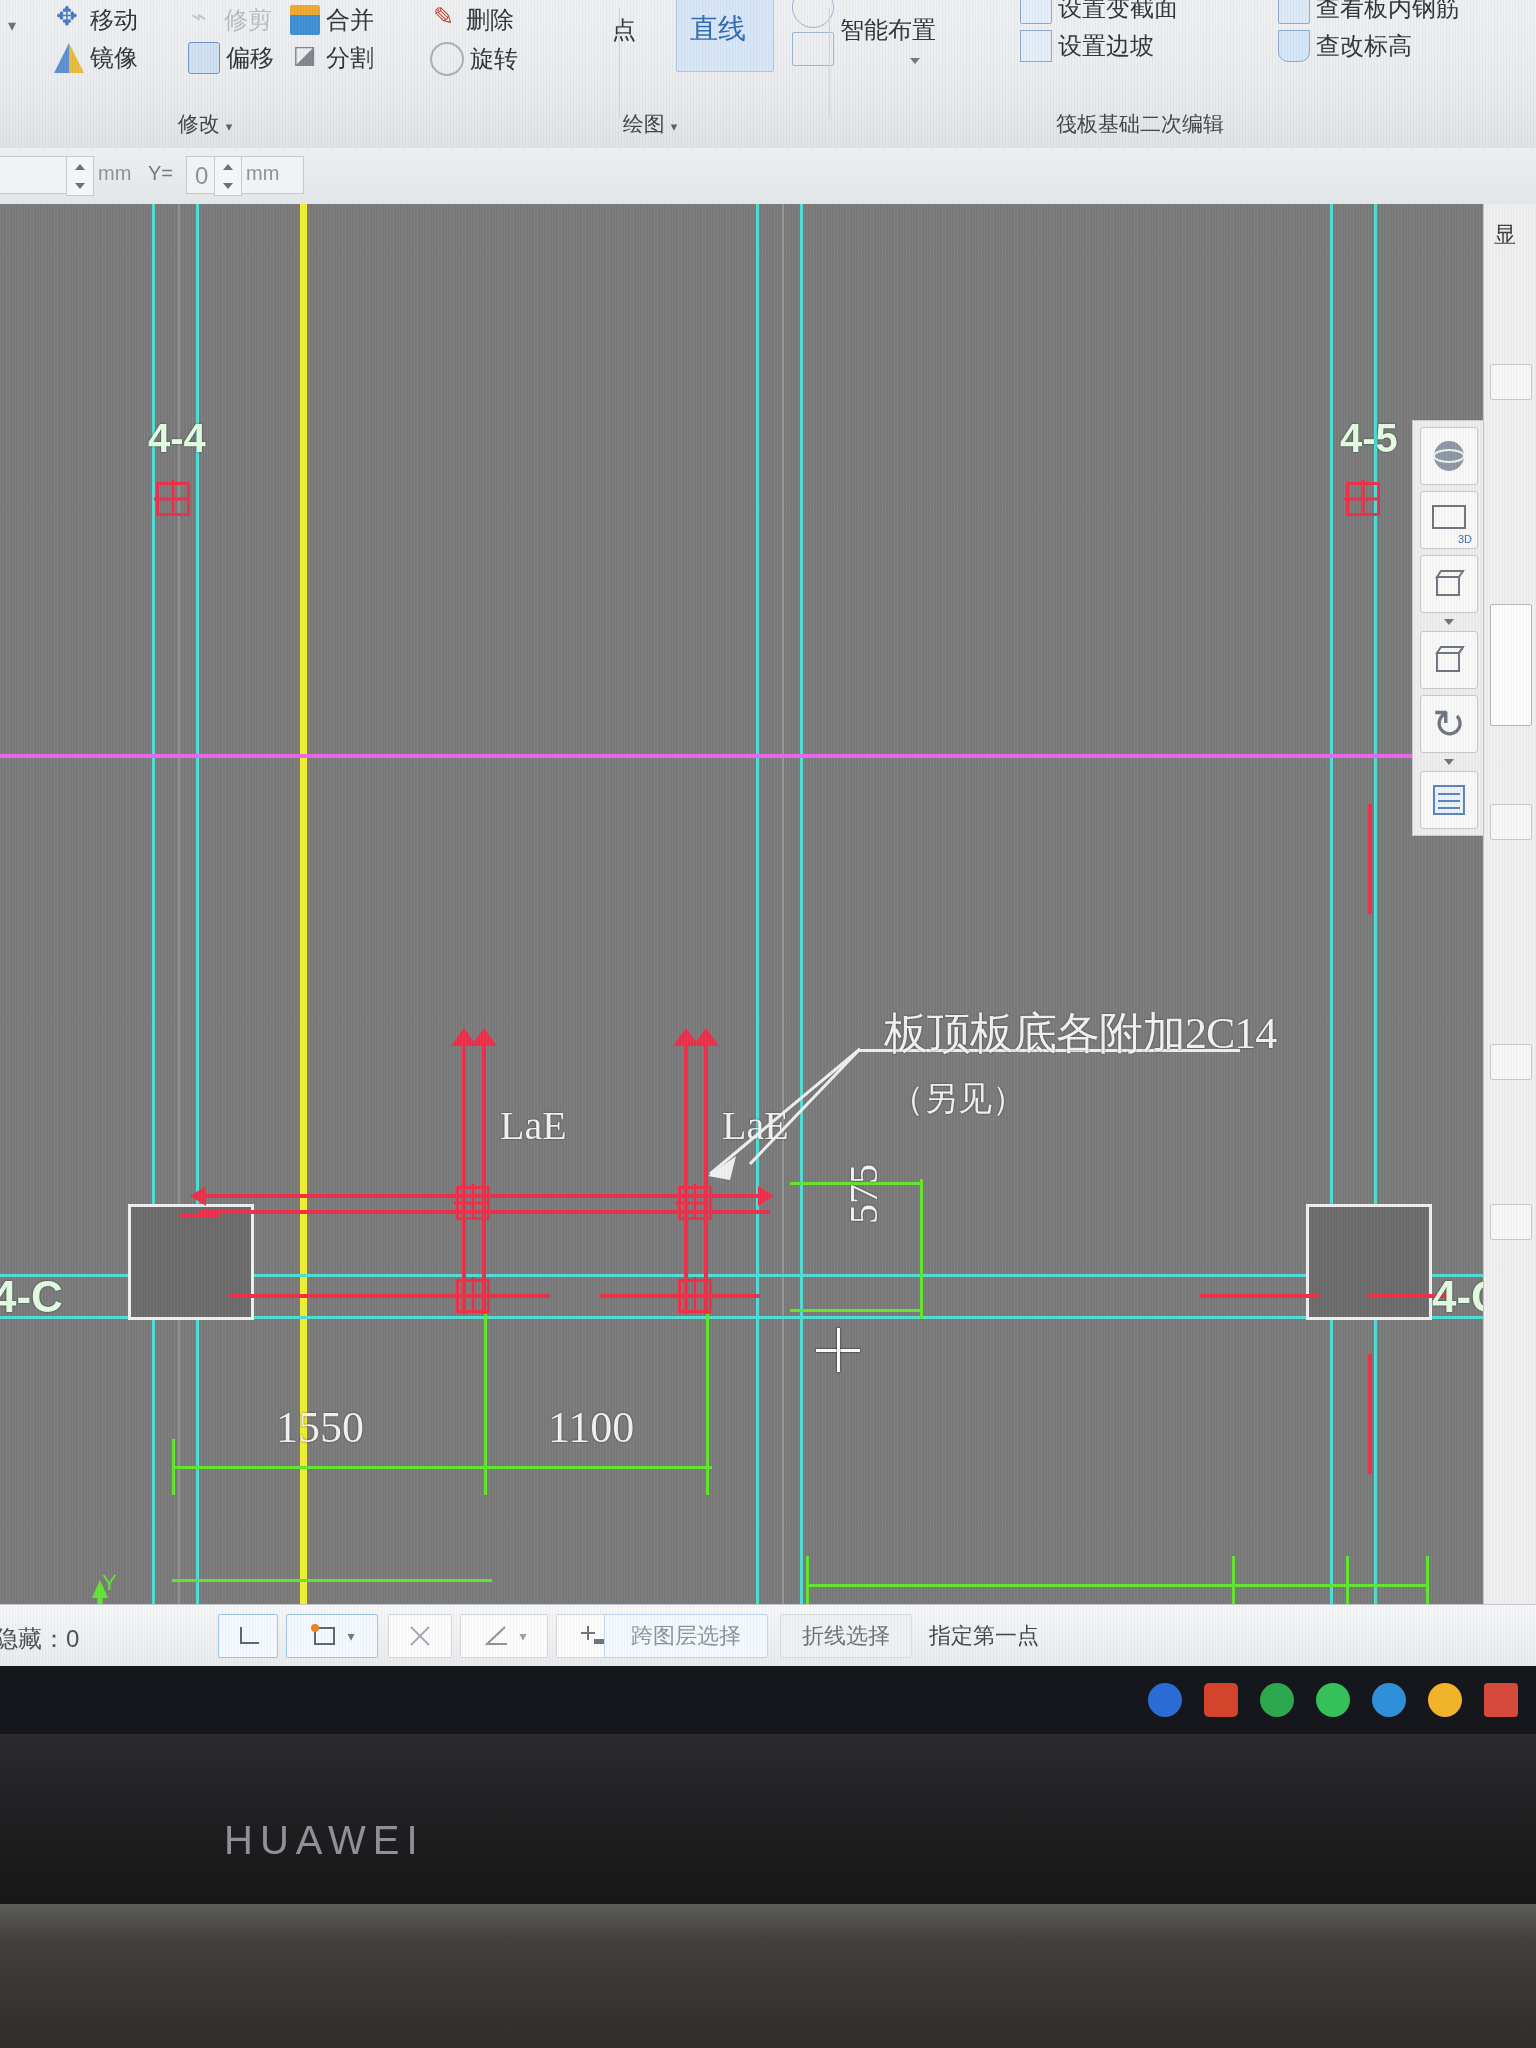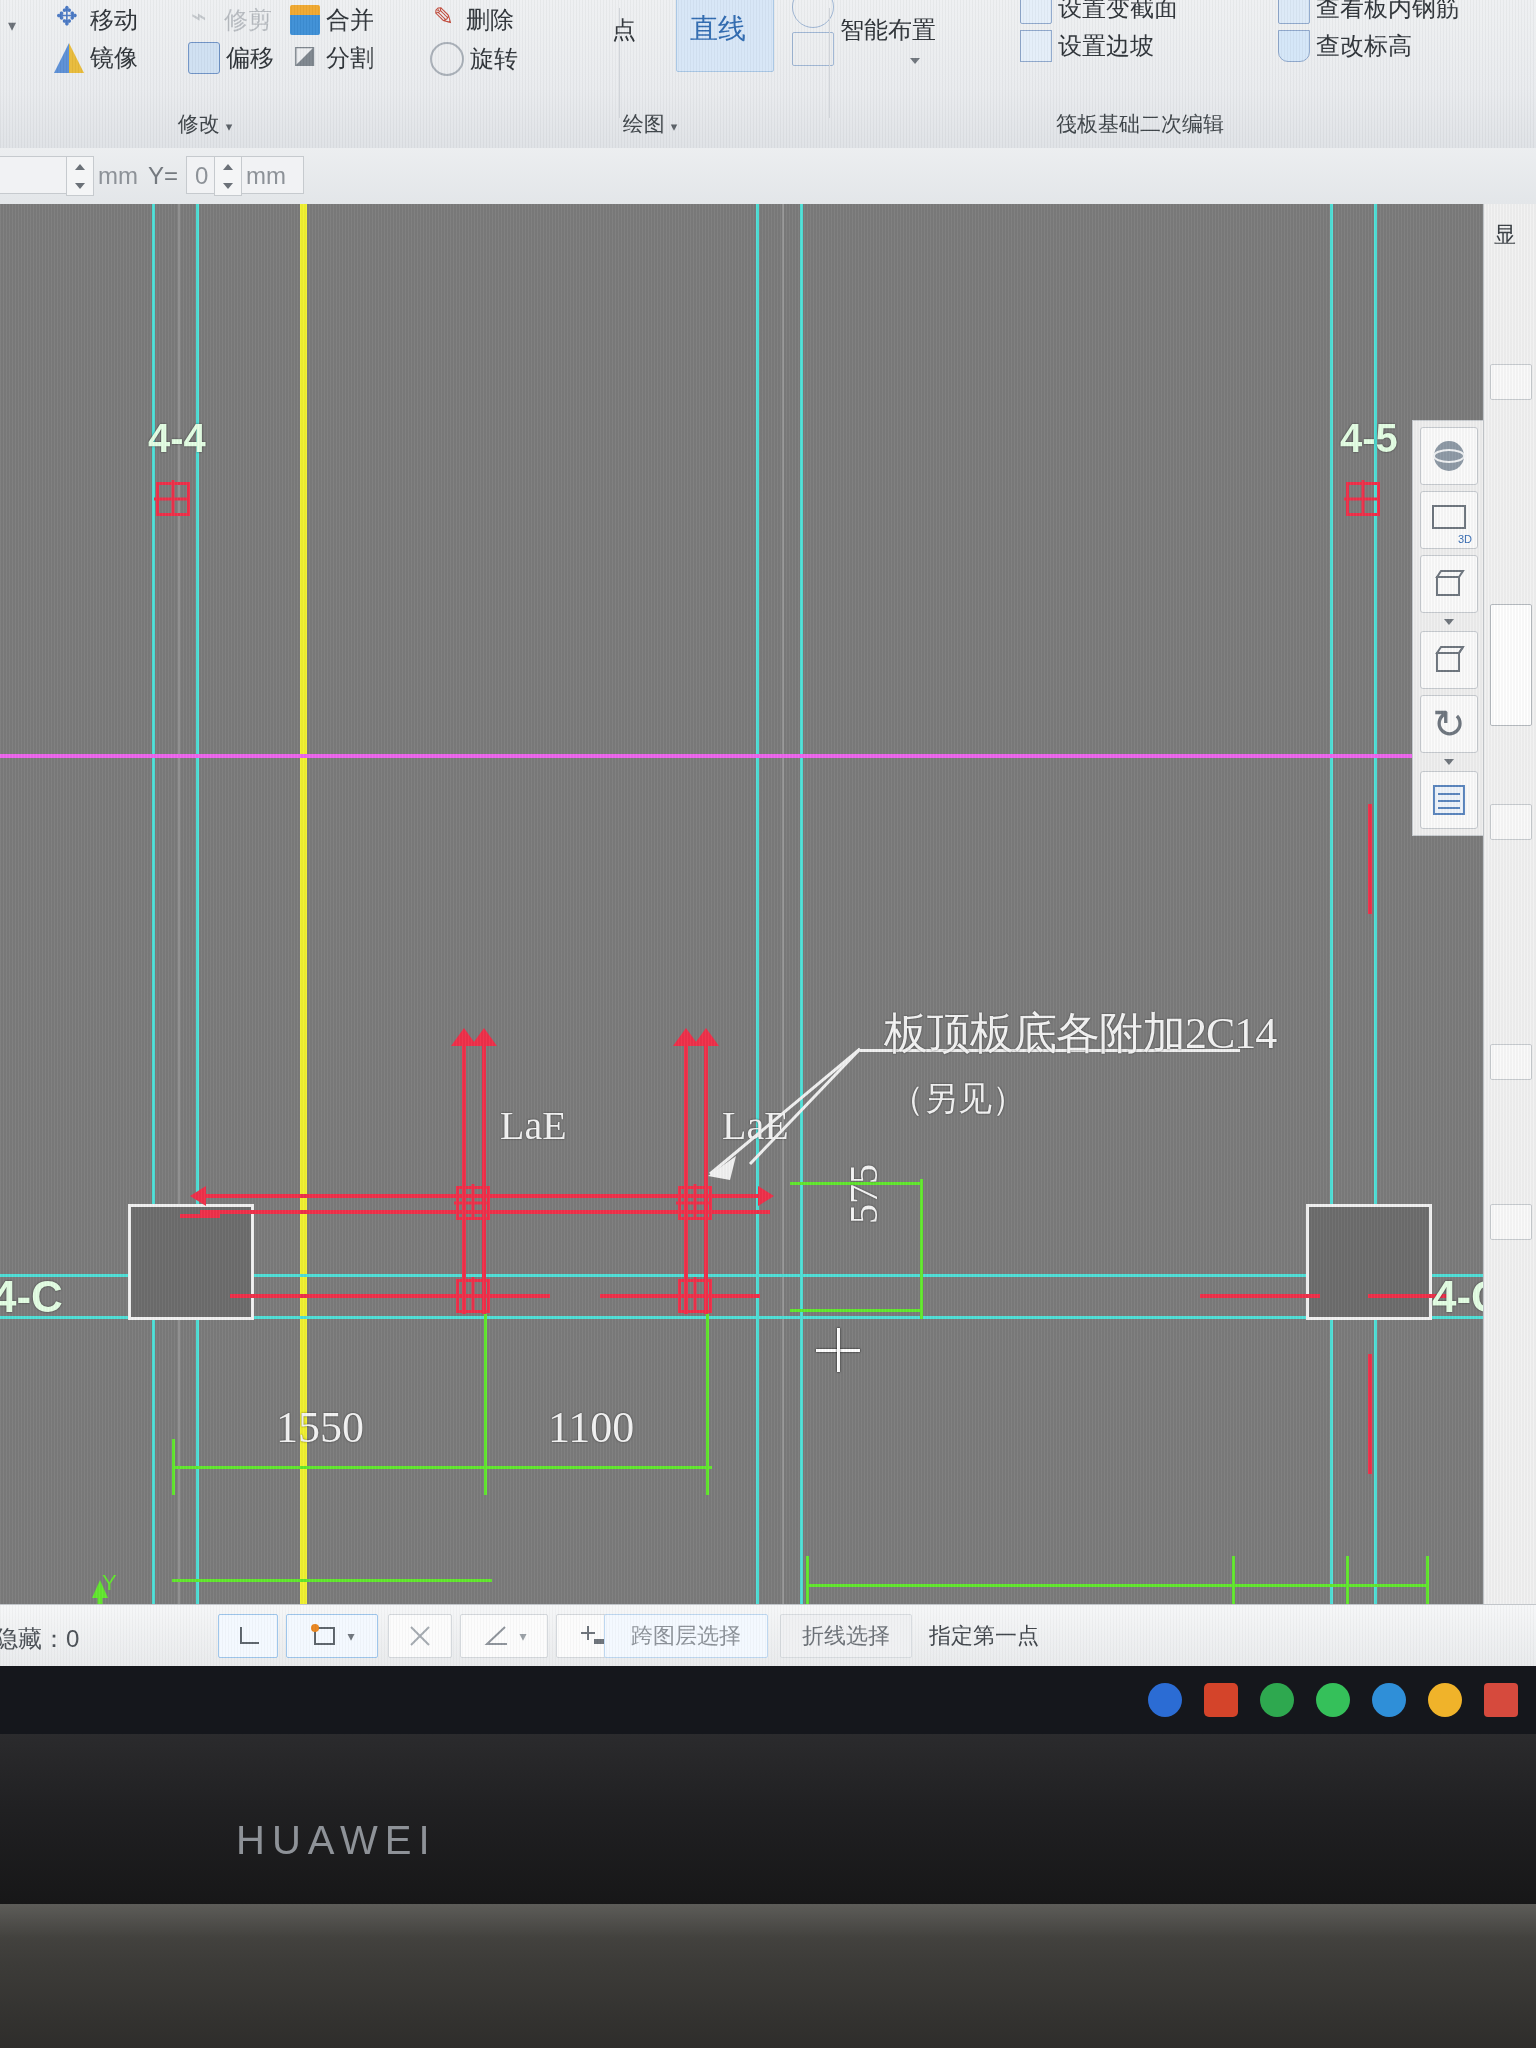--- a/index.html
+++ b/index.html
@@ -43,21 +43,21 @@
   .hl{position:absolute;background:#d7e6f7;border:1px solid #a8c6e4;border-radius:2px;}
 
   
   .coordbar{position:absolute;left:0;top:148px;width:1536px;height:56px;
     background:linear-gradient(180deg,#eceef0,#e3e6e9);border-bottom:1px solid #b5b9be;overflow:hidden;}
   .spin{position:absolute;width:26px;height:38px;background:#f4f5f6;border:1px solid #c6cace;
     display:flex;flex-direction:column;align-items:center;justify-content:space-around;}
   .spin i{display:block;width:0;height:0;border-left:5px solid transparent;border-right:5px solid transparent;}
   .spin i.up{border-bottom:6px solid #6b7178;}
   .spin i.dn{border-top:6px solid #6b7178;}
-  .unit{position:absolute;font-size:24px;color:#8d9298;}
+  .unit{position:absolute;font-size:20px;color:#8d9298;}
   .cfield{position:absolute;height:38px;background:#f1f2f4;border:1px solid #c6cace;
     font-size:24px;color:#8d9298;padding:0 8px;line-height:38px;box-sizing:border-box;}
 
   
   .cad{position:absolute;left:0;top:204px;width:1536px;height:1400px;background:#7c7c7c;overflow:hidden;}
   .cad:after{content:"";position:absolute;inset:0;
     background:repeating-linear-gradient(90deg,rgba(255,255,255,0.035) 0 1px,rgba(0,0,0,0.03) 1px 3px);
     pointer-events:none;}
   .ln{position:absolute;}
   .vcy{background:#4fe0d8;}     
@@ -113,21 +113,21 @@
   .statlabel{position:absolute;font-size:24px;color:#4a4f55;}
 
   
   .taskbar{position:absolute;left:0;top:1666px;width:1536px;height:68px;background:#15171c;}
   .tray{position:absolute;right:18px;top:0;height:68px;display:flex;align-items:center;gap:22px;}
   .trayico{width:34px;height:34px;border-radius:50%;}
 
   
   .bezel{position:absolute;left:0;top:1734px;width:1536px;height:170px;
     background:linear-gradient(180deg,#2b2b2d 0%,#202022 45%,#171718 100%);}
-  .brand{position:absolute;left:236px;top:1818px;font-size:40px;letter-spacing:7px;color:#8e9298;
+  .brand{position:absolute;left:224px;top:1818px;font-size:40px;letter-spacing:7px;color:#8e9298;
     font-family:"Liberation Sans",sans-serif;}
   .desk{position:absolute;left:0;top:1904px;width:1536px;height:144px;
     background:linear-gradient(180deg,#4b4a46 0%,#3d3c39 40%,#2e2d2b 100%);}
   .deskshine{position:absolute;left:0;top:1904px;width:1536px;height:34px;
     background:linear-gradient(180deg,rgba(255,255,255,0.10),rgba(255,255,255,0));}
 </style>
 </head>
 <body>
 
 <div class="screen">

